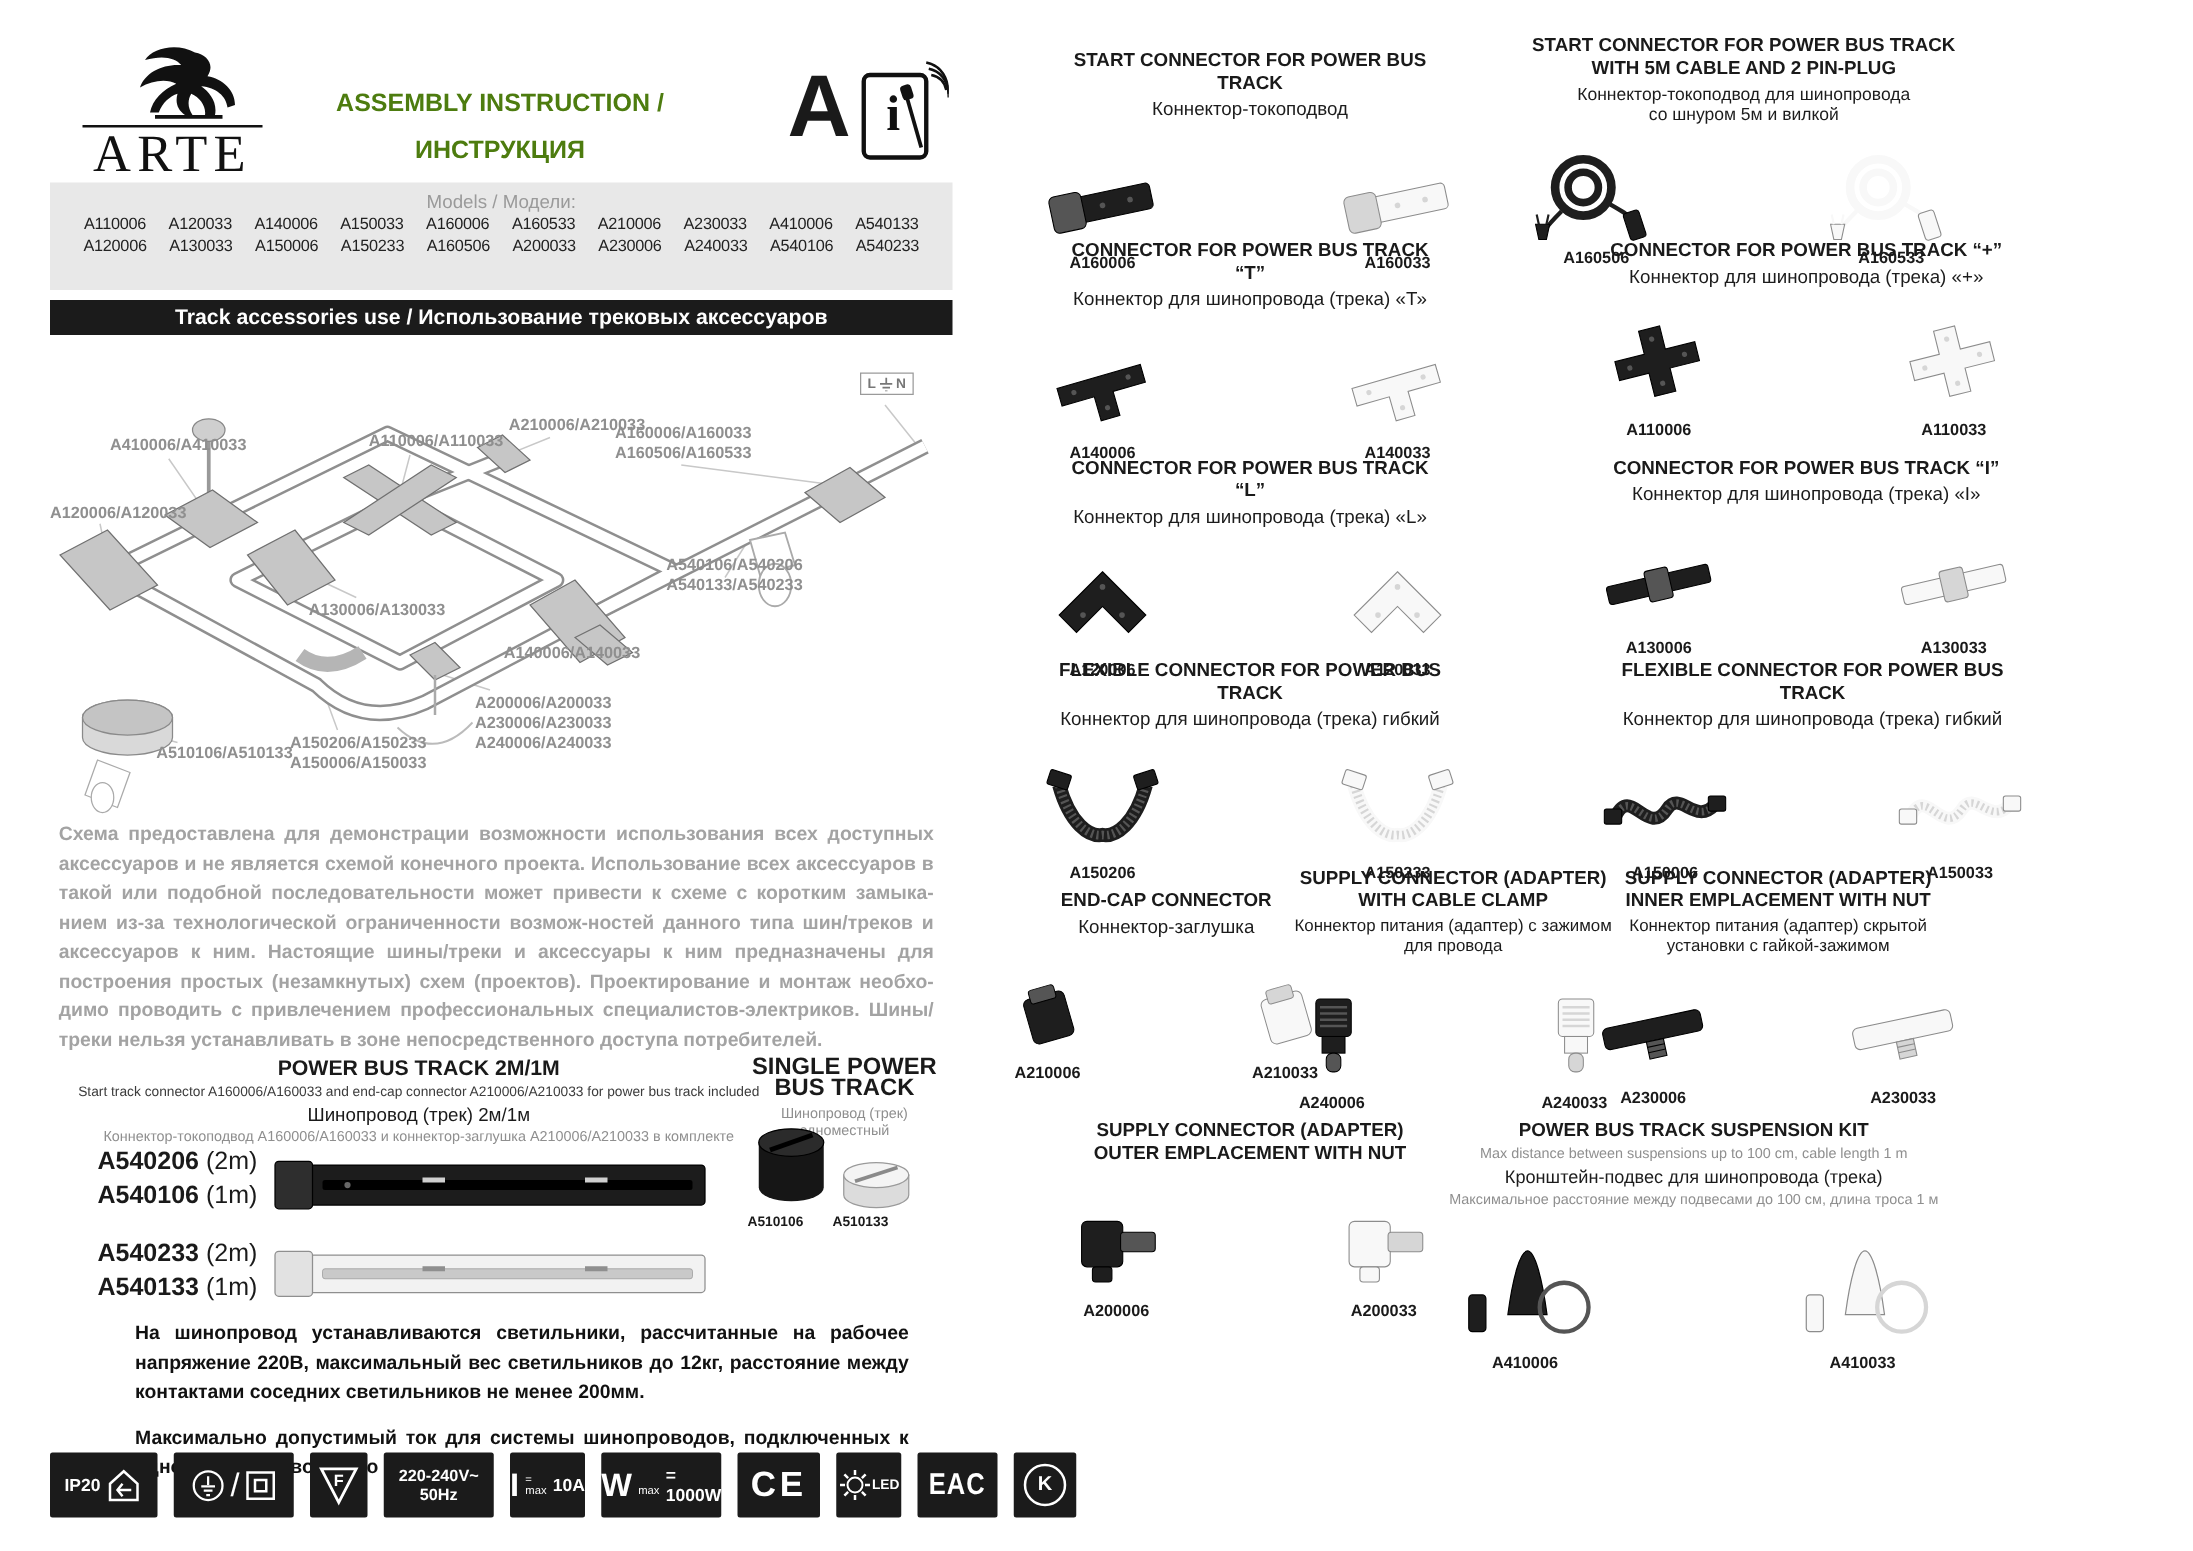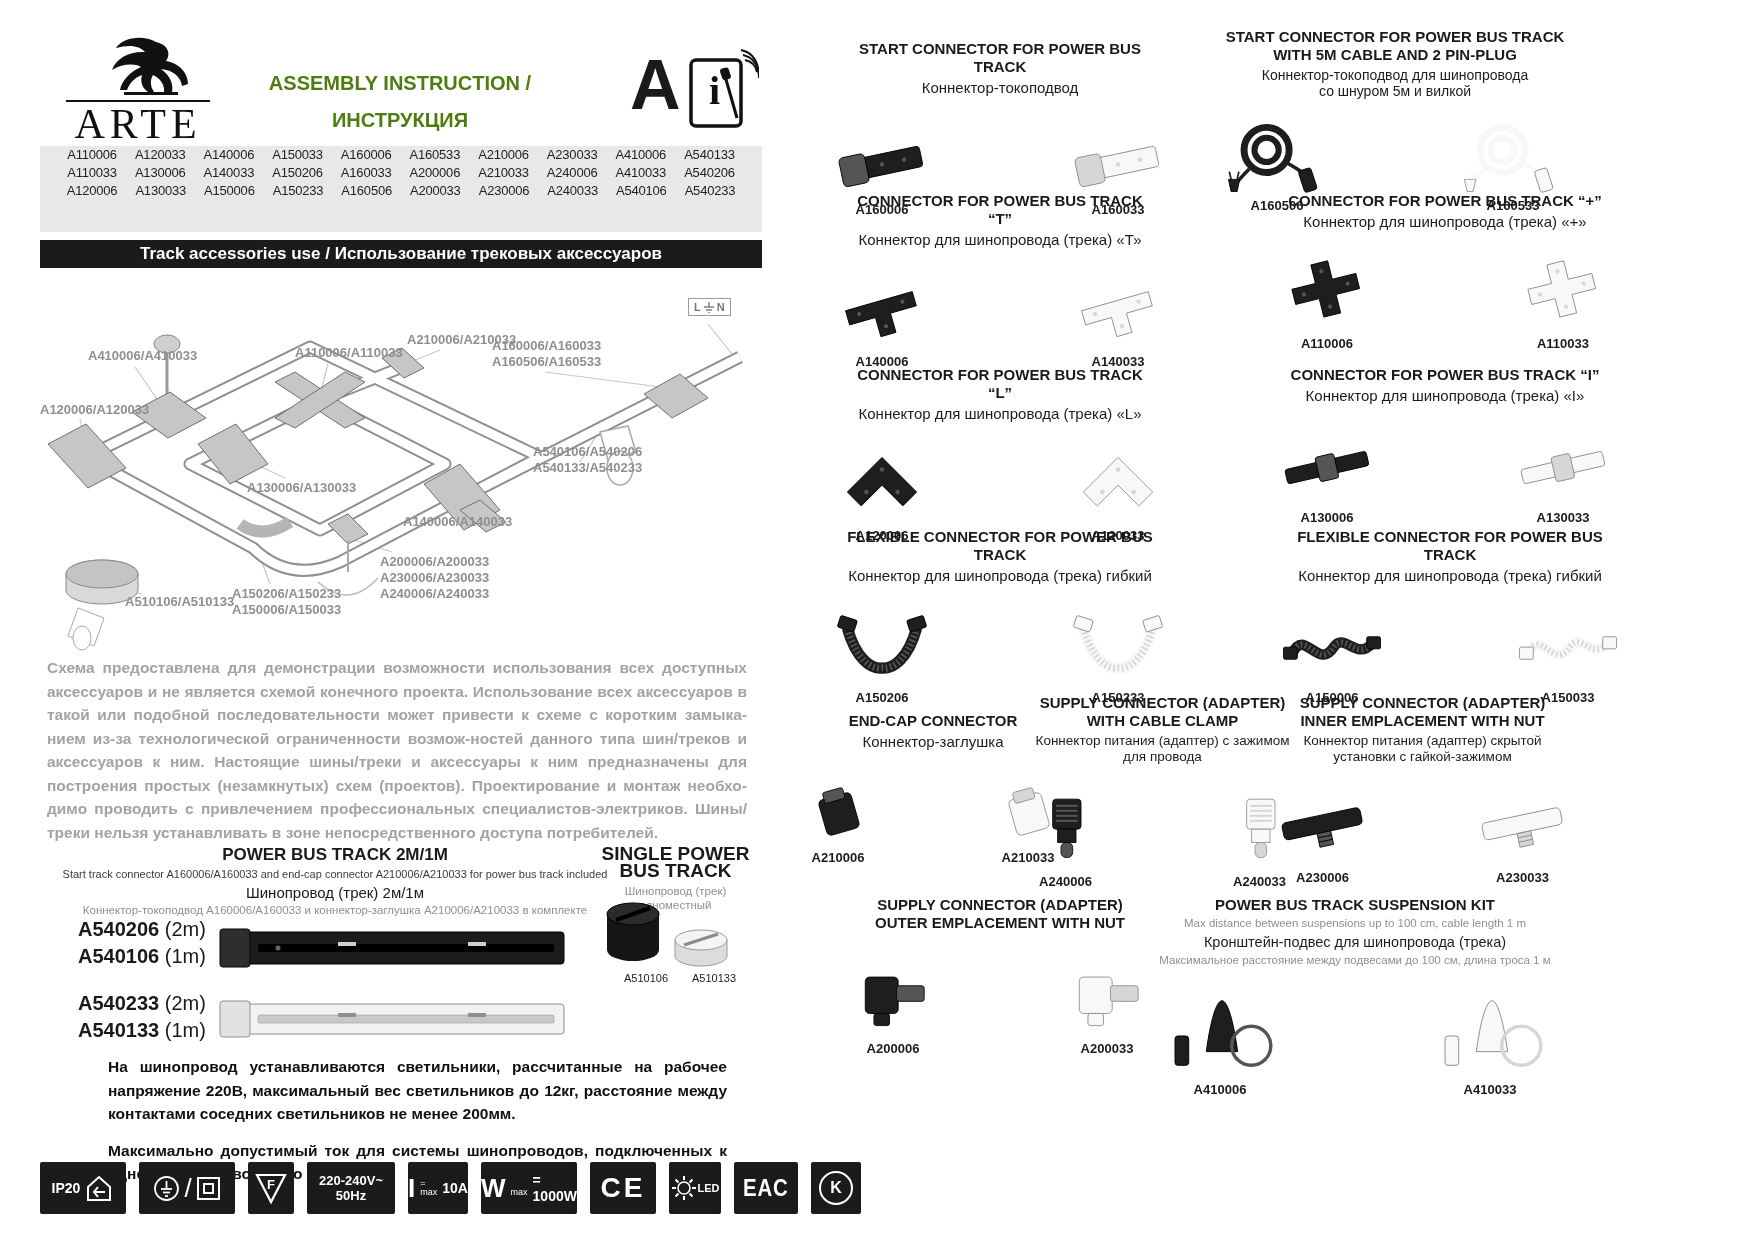--- a/index.html
+++ b/index.html
@@ -50,21 +50,21 @@
   .pbt-sub-en{font-size:11px;color:#3c3c3c;margin-top:3px}
   .pbt-title-ru{font-size:15px;margin-top:4px}
   .pbt-sub-ru{font-size:11.5px;color:#8f8f8f;margin-top:3px}
   .single-head{position:absolute;left:598px;top:845px;width:155px;text-align:center}
   .single-title{font-size:19px;font-weight:bold;line-height:17px;white-space:pre-line}
   .single-sub{font-size:11.5px;color:#8f8f8f;line-height:14px;margin-top:5px;white-space:pre-line}
   .tcodes{position:absolute;left:78px;width:150px;font-size:20px;line-height:27px;white-space:nowrap}
   .tcodes .tcode{font-weight:bold}
   .trackbar{position:absolute;left:218px;width:352px}
   .puck{position:absolute}
-  .puck-label{position:absolute;font-size:11px;font-weight:normal;width:70px;text-align:right}
+  .puck-label{position:absolute;font-size:11px;font-weight:bold;width:70px;text-align:left}
 
   
   .certs{position:absolute;left:40px;top:1162px;display:flex;gap:13px;align-items:center}
   .cert{height:52px;background:#1b1b1b;color:#fff;display:flex;align-items:center;justify-content:center;gap:4px;border-radius:2px}
   .cert svg{display:block}
   .cert .t14{font-size:14px;font-weight:bold}
   .cert .pre{white-space:pre-line;text-align:center;font-size:13px;font-weight:bold;line-height:15px}
   .cert .bigI{font-size:26px;font-weight:bold;line-height:26px}
   .cert .stack{display:flex;flex-direction:column;align-items:flex-start;line-height:9px;margin:0 1px}
   .cert .stack i{font-style:normal;font-size:9px}
@@ -215,22 +215,22 @@
         <path d="M54,4 q18,4 18,28"></path>
     </g>
     <rect x="4" y="14" width="50" height="66" rx="5" fill="#fff" stroke="#111" stroke-width="3.5"></rect>
     <text x="22" y="58" font-size="40" font-weight="bold" font-family="Liberation Serif,serif" fill="#111">i</text>
     <line x1="38" y1="30" x2="50" y2="72" stroke="#111" stroke-width="3"></line>
     <rect x="34" y="22" width="9" height="12" rx="3" transform="rotate(-18 38 28)" fill="#111"></rect>
   </svg>
 </div>
 
 <div class="models">
+  <div class="models-label">Models / Модели:</div>
   <div class="models-row"><span>A110006</span><span>A120033</span><span>A140006</span><span>A150033</span><span>A160006</span><span>A160533</span><span>A210006</span><span>A230033</span><span>A410006</span><span>A540133</span></div>
-  <div class="models-row"><span>A110033</span><span>A130006</span><span>A140033</span><span>A150206</span><span>A160033</span><span>A200006</span><span>A210033</span><span>A240006</span><span>A410033</span><span>A540206</span></div>
   <div class="models-row"><span>A120006</span><span>A130033</span><span>A150006</span><span>A150233</span><span>A160506</span><span>A200033</span><span>A230006</span><span>A240033</span><span>A540106</span><span>A540233</span></div>
 </div>
 
 <div class="bar">Track accessories use / Использование трековых аксессуаров</div>
 
 <div class="diagram">
   <svg class="scene" viewBox="0 0 722 380">
     <g class="leader">
       <line x1="95" y1="95" x2="126" y2="140"></line>
         <line x1="288" y1="92" x2="279" y2="126"></line>

